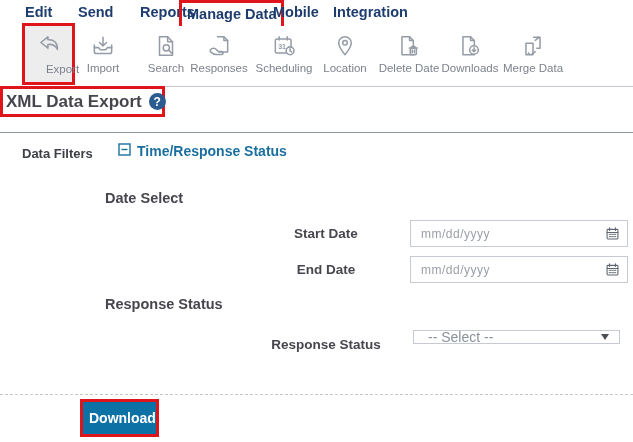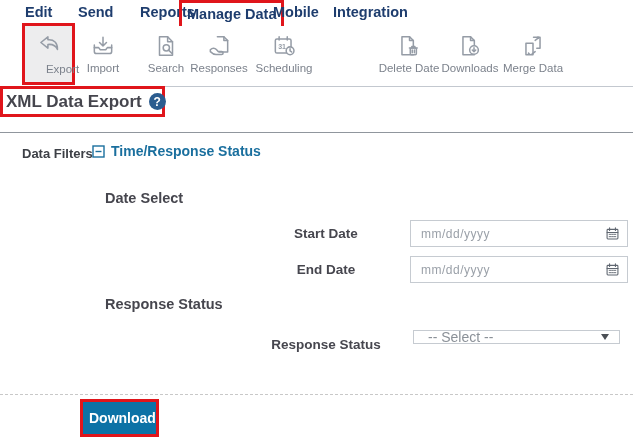--- a/index.html
+++ b/index.html
@@ -24,21 +24,21 @@
   .tb-export-tile .tb-label{margin-top:2px;margin-left:28px;}
   
   .title-box{position:absolute;left:0px;top:86px;width:165px;height:31px;box-sizing:border-box;
     border:3px solid #e0151b;display:flex;align-items:center;}
   .page-title{font-size:17px;font-weight:700;color:#45454d;margin-left:3px;white-space:nowrap;}
   .help-circle{width:17px;height:17px;border-radius:50%;background:#2b5c8f;color:#fff;font-size:12px;
     font-weight:700;display:flex;align-items:center;justify-content:center;margin-left:7px;cursor:pointer;flex:0 0 auto;}
   .divider{position:absolute;left:0;top:132px;width:633px;height:1px;background:#90969d;}
   
   .filters-label{position:absolute;left:22px;top:146px;font-size:13px;font-weight:700;color:#3d4046;}
-  .filter-group{position:absolute;left:92px;top:143px;display:flex;align-items:center;cursor:pointer;}
+  .filter-group{position:absolute;left:118px;top:143px;display:flex;align-items:flex-start;cursor:pointer;}
   .filter-group-label{font-size:14px;font-weight:700;color:#1a6f9e;margin-left:6px;}
   
   .sec-heading{position:absolute;left:105px;font-size:14.5px;font-weight:700;color:#46464e;}
   .field-label{position:absolute;left:260px;width:132px;text-align:center;font-size:13.5px;font-weight:700;color:#46464e;}
   .date-input-wrap{position:absolute;left:410px;width:218px;height:27px;box-sizing:border-box;border:1px solid #c6cbd1;background:#fff;display:flex;align-items:center;}
   .date-input{border:none;outline:none;flex:1;height:100%;padding:0 4px 0 10px;font-family:"Liberation Sans",sans-serif;
     font-size:12px;color:#45454d;background:transparent;min-width:0;}
   .date-input::placeholder{color:#9aa0a8;letter-spacing:.5px;}
   .cal-btn{flex:0 0 auto;margin-right:7px;cursor:pointer;display:flex;align-items:center;}
   .select-box{position:absolute;left:413px;top:330px;width:207px;height:14px;box-sizing:border-box;border:1px solid #c6cbd1;
@@ -119,20 +119,29 @@
       <span>
         <svg width="26" height="26" viewBox="0 0 24 24" fill="none" stroke="#959ca6" stroke-width="1.4" stroke-linecap="round" stroke-linejoin="round">
           <path d="M10.5 3.5 h6 L20 7 v10.5 h-8"></path>
           <path d="M16.5 3.5 V7 H20"></path>
           <path d="M4 15.5 c2-2.2 4.2-1.7 5.6-.2 l1.6 1.7 h3.2 a1.4 1.4 0 0 1 0 2.8 h-5.2 c-2 0-3.6-1-5.2-2.6 z"></path>
         </svg>
       </span>
       <span class="tb-label">Responses</span>
     </div>
 
+    <div class="tb-item" style="left:345px">
+      <span>
+        <svg width="26" height="26" viewBox="0 0 24 24" fill="none" stroke="#959ca6" stroke-width="1.4" stroke-linecap="round" stroke-linejoin="round">
+          <path d="M12 3.5 c-3.3 0-5.8 2.4-5.8 5.7 0 3.8 5.8 10.8 5.8 10.8 s5.8-7 5.8-10.8 c0-3.3-2.5-5.7-5.8-5.7 z"></path>
+          <circle cx="12" cy="9" r="2.1"></circle>
+        </svg>
+      </span>
+      <span class="tb-label">Location</span>
+    </div>
 
     <div class="tb-item" style="left:409px">
       <span>
         <svg width="26" height="26" viewBox="0 0 24 24" fill="none" stroke="#959ca6" stroke-width="1.4" stroke-linecap="round" stroke-linejoin="round">
           <path d="M5.5 3.5 h7 L16 7 v13 H5.5 z"></path>
           <path d="M12.5 3.5 V7 H16"></path>
           <rect x="13.2" y="13.8" width="5.6" height="6.2" rx="1" fill="#ffffff"></rect>
           <path d="M12.4 13.8 h7.2 M14.6 13.8 v-1.4 h2.8 v1.4 M15 15.8 v2.4 M17 15.8 v2.4"></path>
         </svg>
       </span>

